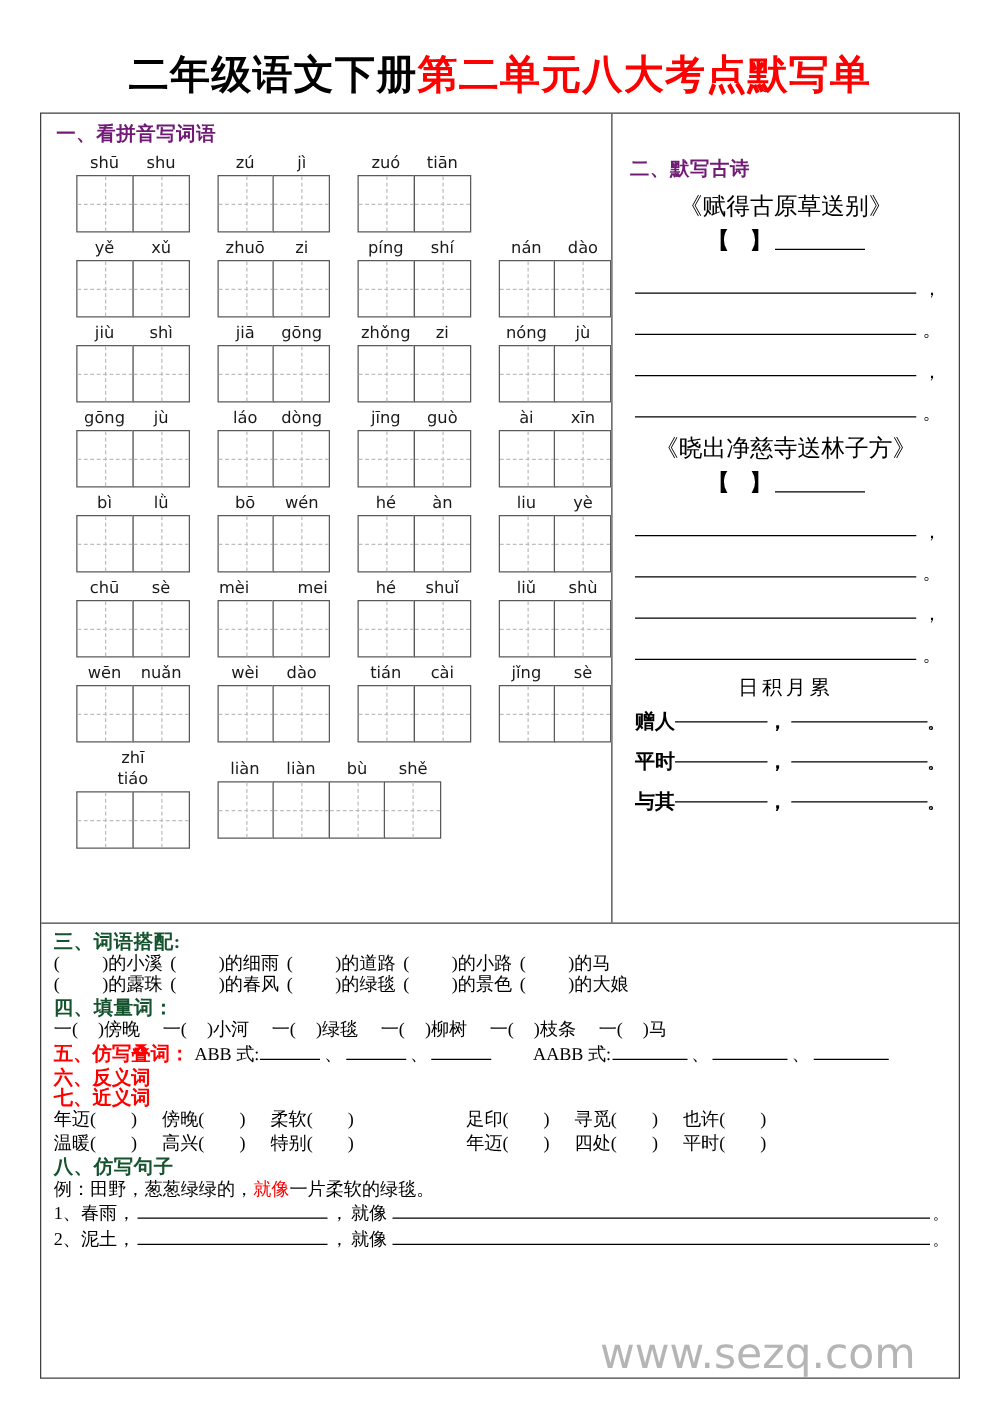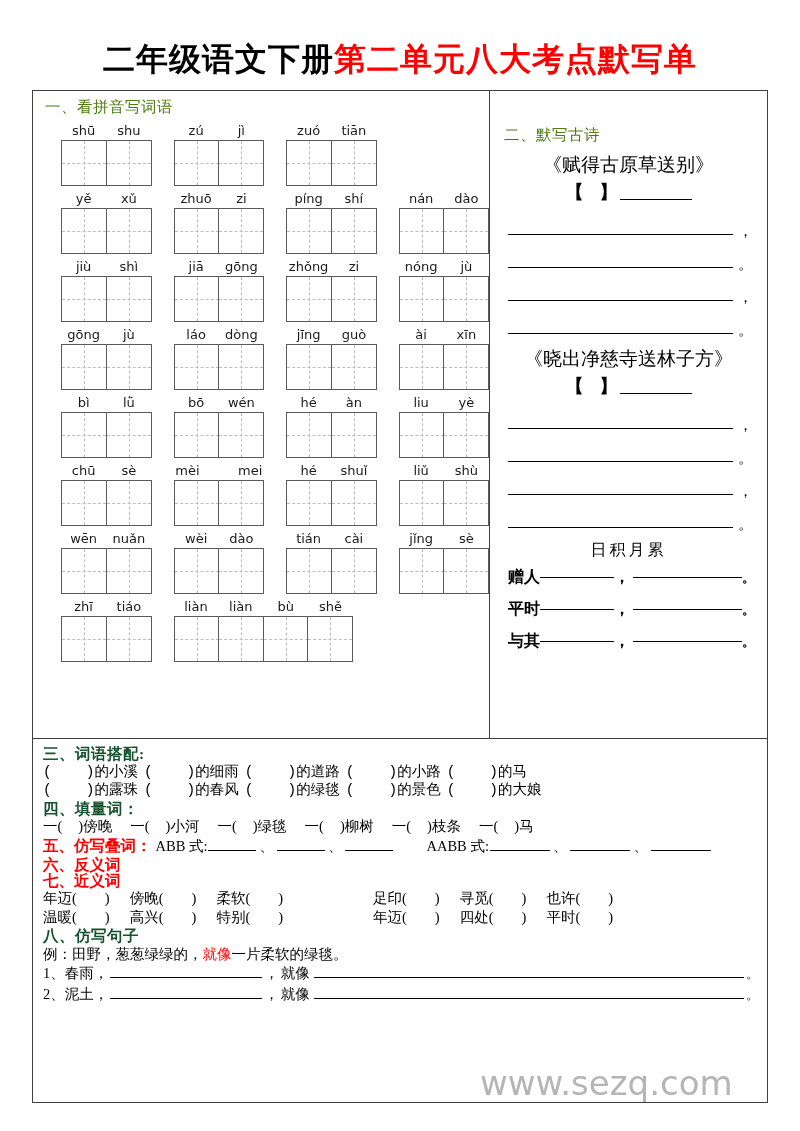--- a/index.html
+++ b/index.html
@@ -64,22 +64,22 @@
   }
   .col-right {
     flex: 1;
     box-sizing: border-box;
     padding: 4px 12px 0 12px;
     position: relative;
     margin-top: 28px;
   }
 
   .sec-head {
-    color: #4d7c0f;
-    font-weight: normal;
+    color: #701a75;
+    font-weight: bold;
     font-size: 15.5px;
     font-family: "Liberation Serif", "DejaVu Serif", serif;
     letter-spacing: 0.5px;
     margin: 2px 0 3px 2px;
   }
 
   
   .py-row {
     display: flex;
     align-items: center;
@@ -214,21 +214,21 @@
     font-size: 15.5px;
     margin: 3px 0 2px 2px;
     letter-spacing: 0.5px;
   }
   .pair-row {
     white-space: nowrap;
     font-size: 14.5px;
     margin: 2px 0 3px 2px;
     letter-spacing: 0px;
   }
-  .pair-row .cell { display: inline-block; margin-right: 6px; font-family: Liberation Mono, monospace; }
+  .pair-row .cell { display: inline-block; margin-right: 6px; }
   .paren {
     display: inline-block;
   }
   .paren .sp { display: inline-block; width: 34px; }
 
   .liang-row { white-space: nowrap; font-size: 14.5px; margin: 3px 0 4px 2px; }
   .liang-row .item { display: inline-block; margin-right: 18px; }
   .liang-row .gap { display: inline-block; width: 16px; }
 
   .five-row {
@@ -602,21 +602,21 @@
                   <span>sè</span>
                 </div>
                 <div class="py-boxes">
                   <div class="tzg"></div>
                   <div class="tzg"></div>
                 </div>
               </div>
             </div>
             <div class="py-row">
               <div class="py-group">
-                <div class="py-labels" style="width: 90.5px;">
+                <div class="py-labels" style="width: 90.5px; flex-direction: column;">
                   <span>zhī</span>
                   <span>tiáo</span>
                 </div>
                 <div class="py-boxes">
                   <div class="tzg"></div>
                   <div class="tzg"></div>
                 </div>
               </div>
               <div class="py-group">
                 <div class="py-labels" style="width: 179.5px;">

